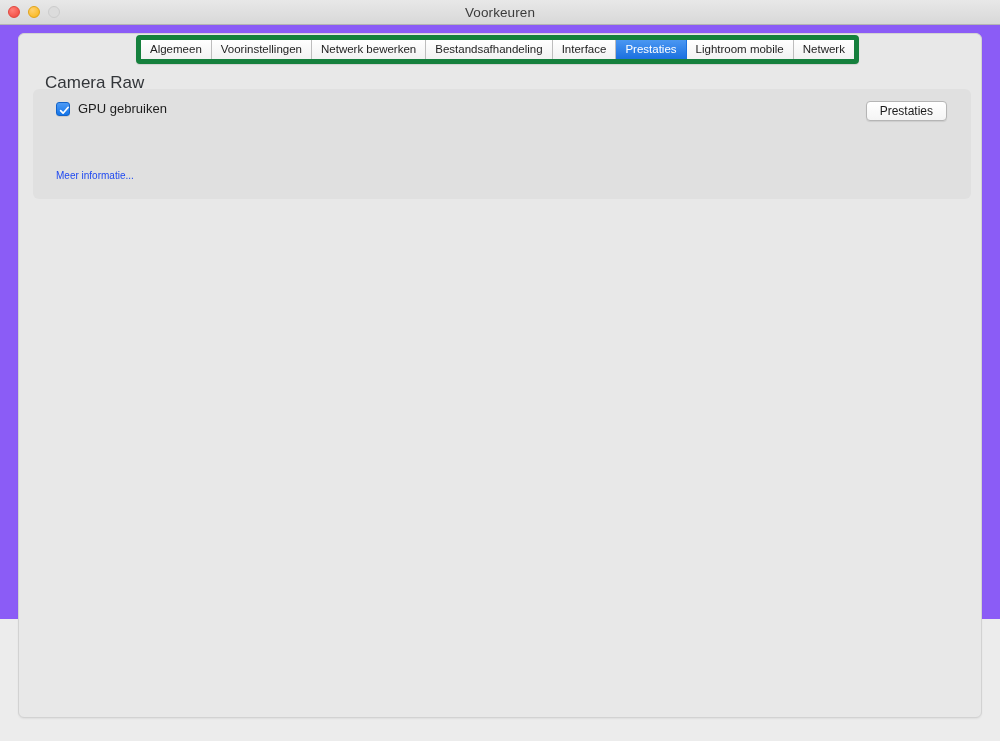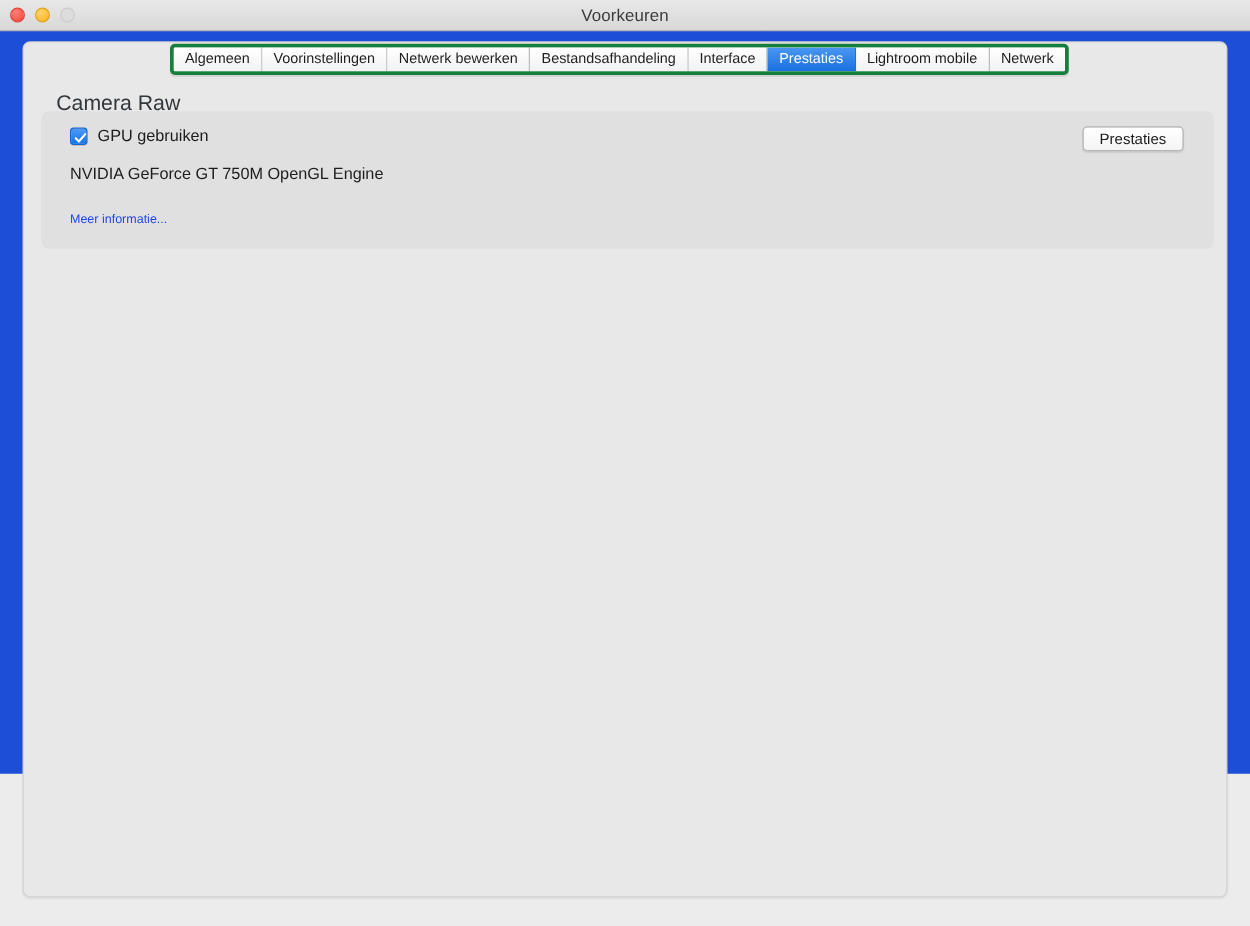--- a/index.html
+++ b/index.html
@@ -14,21 +14,21 @@
     background: #ececec;
     -webkit-font-smoothing: antialiased;
   }
 
   
   .window {
     position: absolute;
     left: 0; top: 0;
     width: 1000px;
     height: 619px;
-    background: #1d4ed8;
+    background: #8b5cf6;
   }
 
   
   .titlebar {
     position: absolute;
     left: 0; top: 0;
     width: 1000px;
     height: 25px;
     background: linear-gradient(to bottom, #e8e8e8 0%, #d8d8d8 100%);
     border-bottom: 1px solid #b4b4b4;
@@ -72,21 +72,21 @@
   }
 
   
   .tabbar {
     position: absolute;
     left: 136px;
     top: 35px;
     height: 19px;
     display: flex;
     align-items: stretch;
-    border: 3px solid #15803d;
+    border: 5px solid #15803d;
     border-radius: 4px;
     overflow: hidden;
     background: #ffffff;
     box-shadow: 0 1px 1px rgba(0,0,0,0.10);
     z-index: 5;
   }
   .tab {
     position: relative;
     display: flex;
     align-items: center;
@@ -236,21 +236,20 @@
 
       <div class="checkbox-row">
         <span class="checkbox">
           <svg width="11" height="11" viewBox="0 0 11 11" aria-hidden="true">
             <path d="M1.6 5.6 L4.1 8.2 L9.2 2.3" fill="none" stroke="#ffffff" stroke-width="1.7" stroke-linecap="round" stroke-linejoin="round"></path>
           </svg>
         </span>
         <span class="checkbox-label">GPU gebruiken</span>
       </div>
 
-      <div class="gpu-info">NVIDIA GeForce GT 750M OpenGL Engine</div>
 
       <a class="more-link" href="#">Meer informatie...</a>
 
       <div class="sysinfo-button">Prestaties</div>
 
     </div>
   </div>
 
   <div class="tabbar">
       <div class="tab">

